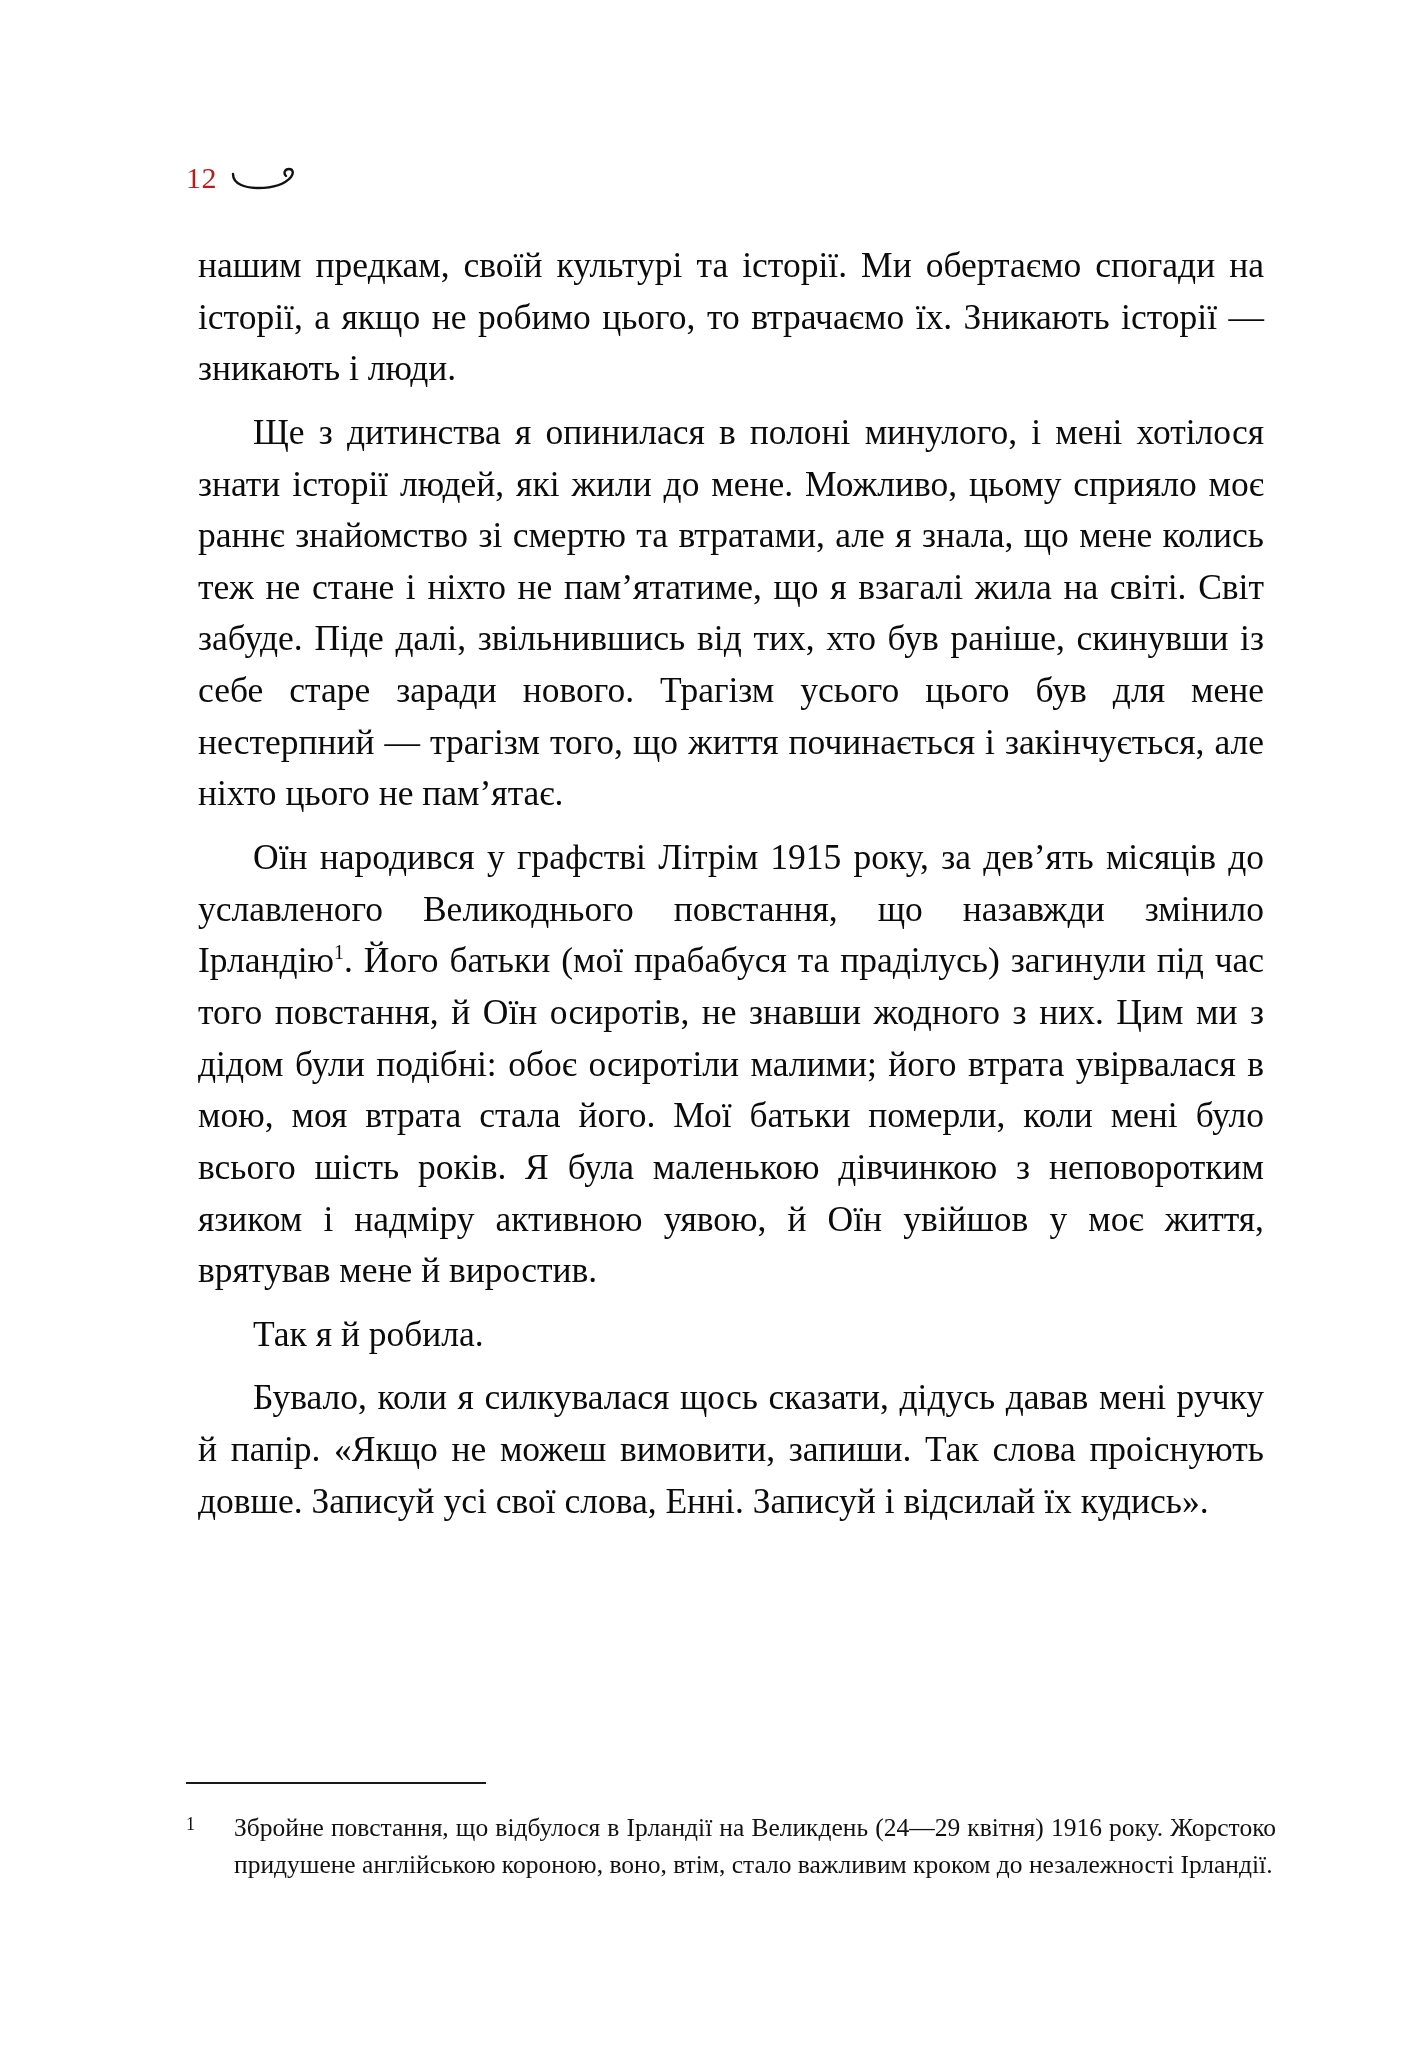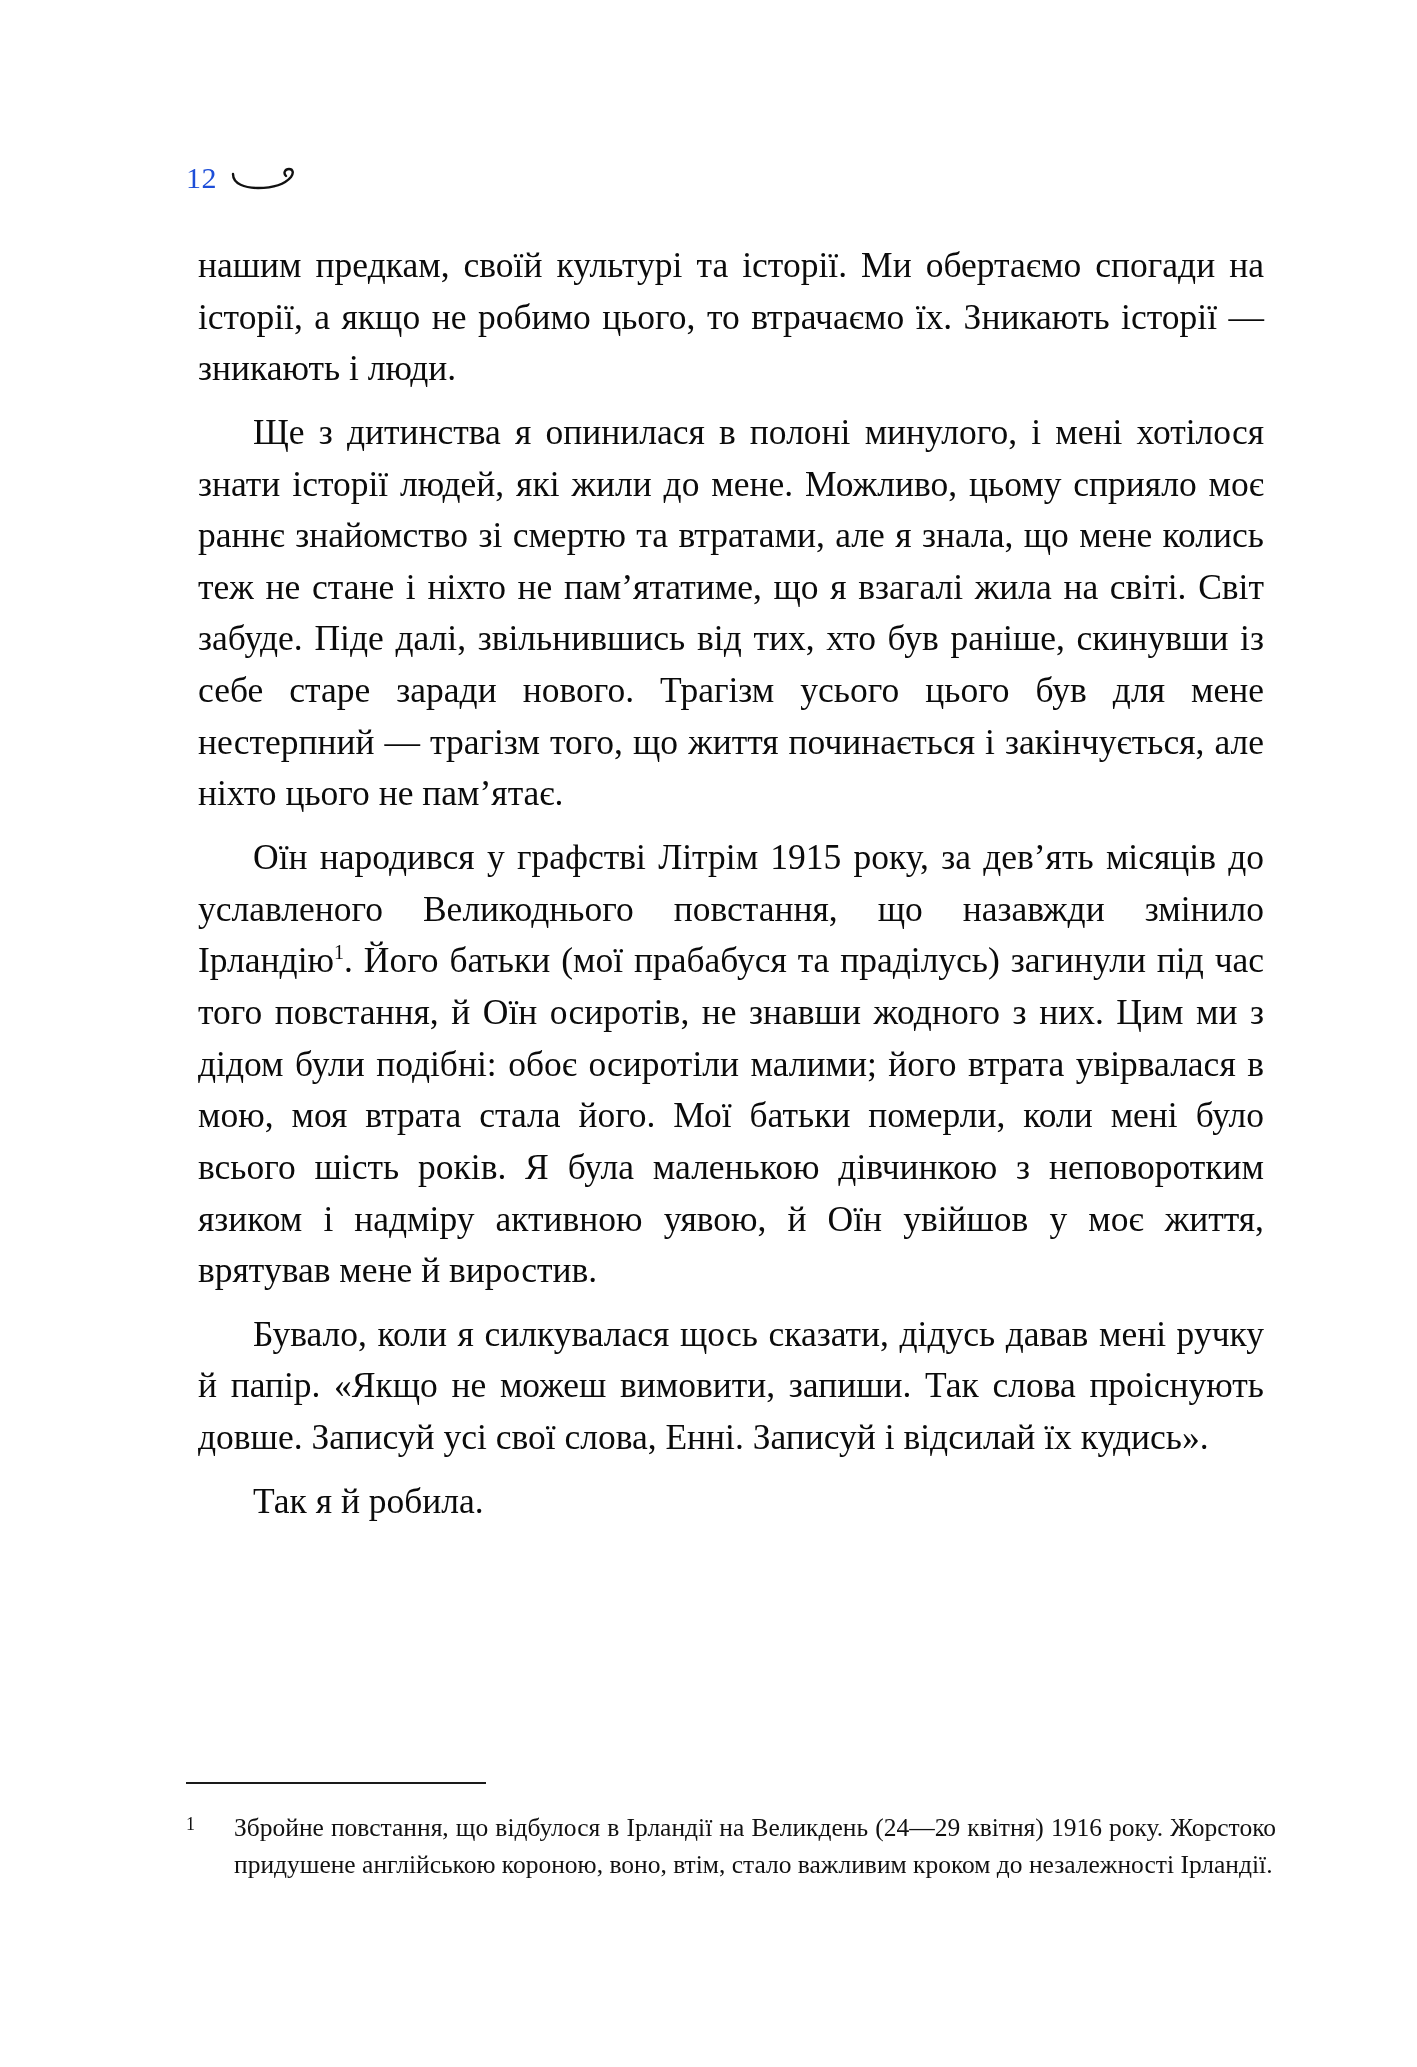--- a/index.html
+++ b/index.html
@@ -26,21 +26,21 @@
   .folio-row {
     display: flex;
     align-items: center;
     gap: 14px;
     margin-top: 158px;
     height: 40px;
   }
   .folio-num {
     font-size: 30px;
     letter-spacing: 0.5px;
-    color: #1d4ed8;
+    color: #b91c1c;
     font-family: "Liberation Serif", serif;
   }
   .folio-orn {
     display: block;
     width: 70px;
     height: 26px;
   }
   .body-text {
     margin-top: 42px;
     font-size: 35.5px;
@@ -104,22 +104,22 @@
         <svg class="folio-orn" viewBox="0 0 70 26" xmlns="http://www.w3.org/2000/svg">
           <path d="M2 9 C2 19, 14 23, 27 23 C42 23, 54 19, 60 12 C63 8, 62 4, 58 4 C54 4, 52 8, 55 11" fill="none" stroke="#111111" stroke-width="2.4" stroke-linecap="round"></path>
         </svg>
       </span>
     </div>
 
     <div class="body-text">
       <p class="noindent">нашим предкам, своїй культурі та історії. Ми обертаємо спогади на історії, а якщо не робимо цього, то втрачаємо їх. Зникають історії — зникають і люди.</p>
       <p>Ще з дитинства я опинилася в полоні минулого, і мені хотілося знати історії людей, які жили до мене. Можливо, цьому сприяло моє раннє знайомство зі смертю та втратами, але я знала, що мене колись теж не стане і ніхто не пам’ятатиме, що я взагалі жила на світі. Світ забуде. Піде далі, звільнившись від тих, хто був раніше, скинувши із себе старе заради нового. Трагізм усього цього був для мене нестерпний — трагізм того, що життя починається і закінчується, але ніхто цього не пам’ятає.</p>
       <p><span>Оїн народився у графстві Літрім 1915 року, за дев’ять місяців до уславленого Великоднього повстання, що назавжди змінило Ірландію</span><sup class="fn">1</sup><span>. Його батьки (мої прабабуся та </span><span>праділусь) загинули під час того повстання, й Оїн осиротів, не знавши жодного з них. Цим ми з дідом були подібні: обоє осиротіли малими; його втрата увірвалася в мою, моя втрата стала його. Мої батьки померли, коли мені було всього шість років. Я була маленькою дівчинкою з неповоротким язиком і надміру активною уявою, й Оїн увійшов у моє життя, врятував мене й виростив.</span></p>
+      <p>Так я й робила.</p>
       <p>Бувало, коли я силкувалася щось сказати, дідусь давав мені ручку й папір. «Якщо не можеш вимовити, запиши. Так слова проіснують довше. Записуй усі свої слова, Енні. Записуй і відсилай їх кудись».</p>
-      <p>Так я й робила.</p>
     </div>
 
   </div>
 
   <div class="footnote-area">
     <div class="fn-rule"></div>
     <div class="fn-item">
       <span class="fn-marker">1</span>
       <span class="fn-text">Збройне повстання, що відбулося в Ірландії на Великдень (24—29 квітня) 1916 року. Жорстоко придушене англійською короною, воно, втім, стало важливим кроком до незалежності Ірландії.</span>
     </div>

